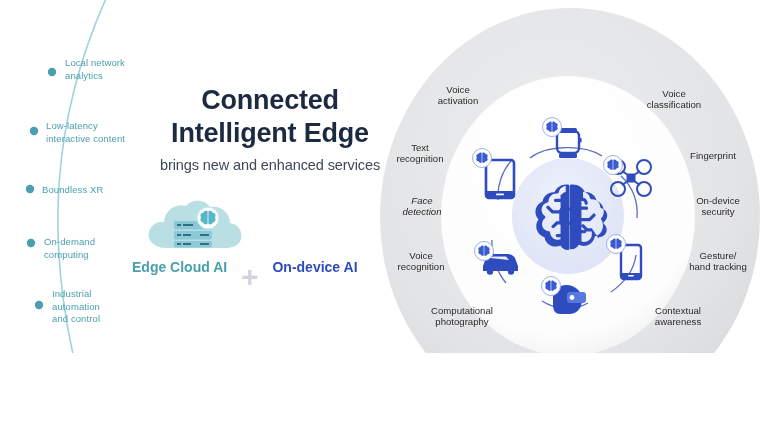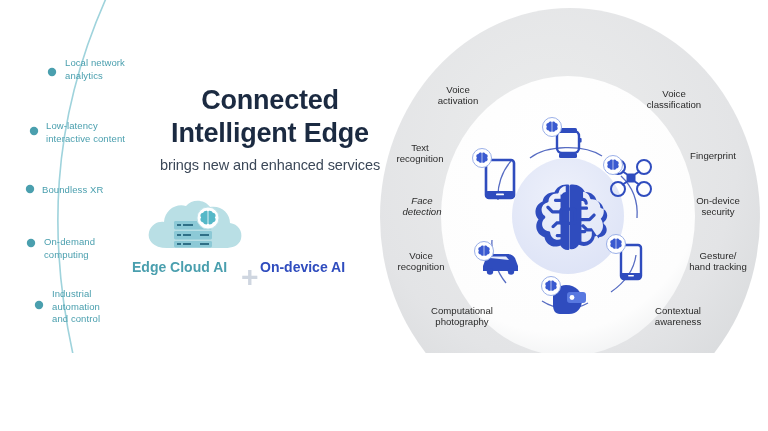--- a/index.html
+++ b/index.html
@@ -48,21 +48,21 @@
   #cloud-wrap{position:absolute;left:5px;top:0;width:100px;height:60px;}
   #edge-label{
     position:absolute;left:-8px;top:62px;width:120px;text-align:left;
     color:#4a9fae;font-size:14px;font-weight:bold;line-height:18px;
   }
   #plus-sign{
     position:absolute;left:101px;top:66px;
     color:#cfd6e0;font-size:30px;font-weight:bold;line-height:30px;
   }
   #ondevice-label{
-    position:absolute;left:120px;top:62px;width:110px;
+    position:absolute;left:120px;top:62px;width:110px;text-align:center;
     color:#2f4cbe;font-size:14px;font-weight:bold;line-height:18px;
   }
 
   
   #right-panel{position:absolute;left:378px;top:0;width:390px;height:431px;}
   #ring-svg{position:absolute;left:0;top:0;width:390px;height:431px;}
   .ring-label{
     position:absolute;
     color:#2b2b2b;
     font-size:9.6px;

